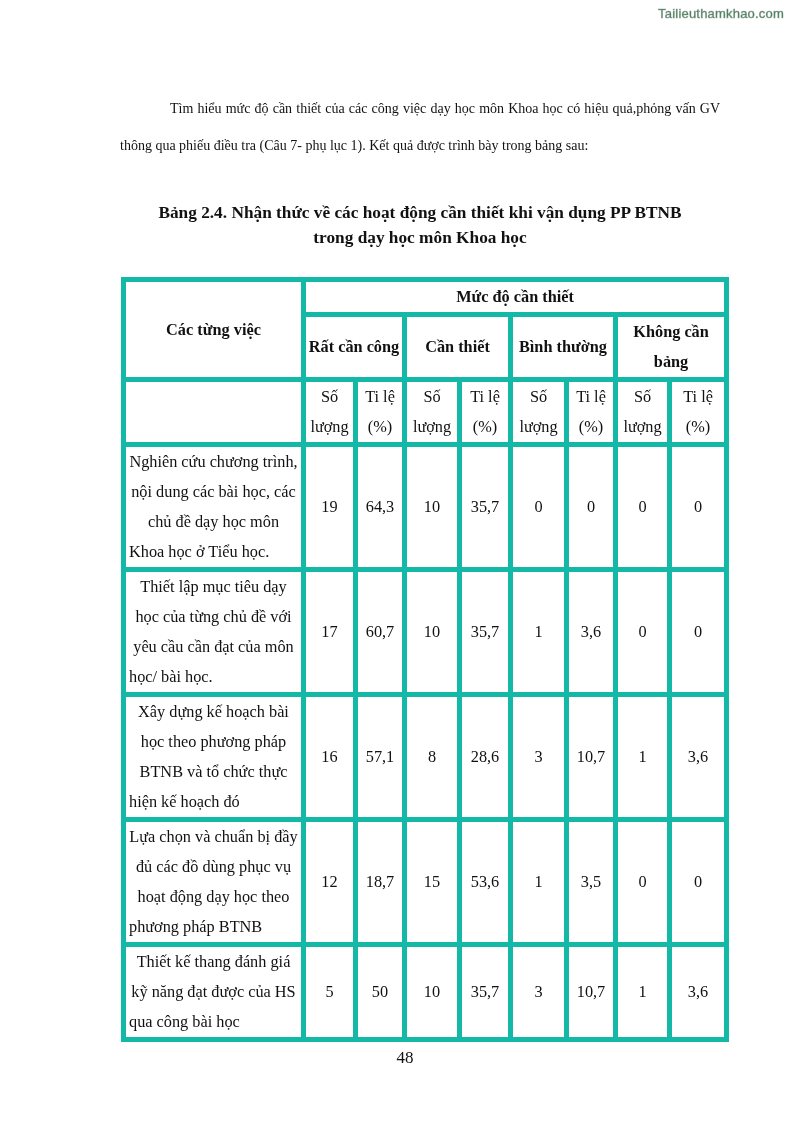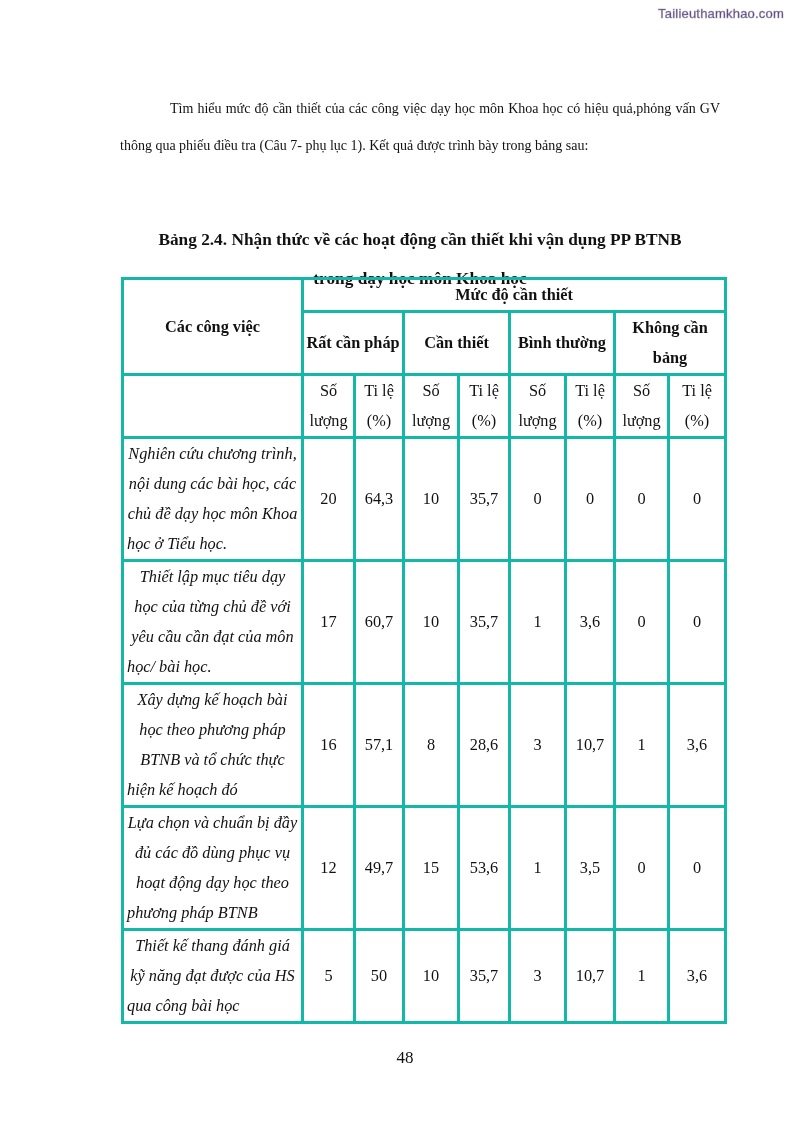--- a/index.html
+++ b/index.html
@@ -3,48 +3,48 @@
 <meta charset="utf-8">
 <style>
   html, body { margin: 0; padding: 0; }
   body {
     width: 794px; height: 1123px; background: #ffffff; position: relative; overflow: hidden;
     font-family: "Liberation Serif", "DejaVu Serif", serif; color: #111;
   }
   .watermark {
     position: absolute; top: 6px; right: 10px;
     font-family: "Liberation Sans", "DejaVu Sans", sans-serif;
-    font-size: 13px; color: #4c1d95;
+    font-size: 13px; color: #15803d;
     -webkit-text-stroke: 0.5px #9a9a9a;
     letter-spacing: 0.2px;
   }
   .para {
     position: absolute; left: 120px; top: 90px; width: 600px;
     font-size: 14px; line-height: 37px; text-align: justify; text-align-last: left;
   }
   .para .indent { display: inline-block; width: 50px; }
   .caption {
     position: absolute; left: 100px; width: 640px; text-align: center;
-    font-weight: bold; font-size: 17.3px; margin-top: 27px;
+    font-weight: bold; font-size: 17.3px;
   }
   .cap1 { top: 203px; }
-  .cap2 { top: 242px; text-align: center; }
+  .cap2 { top: 228px; text-align: center; }
   table.data {
     position: absolute; left: 121px; top: 277px;
     border-collapse: collapse; table-layout: fixed;
     width: 603px; font-size: 16.3px;
   }
   table.data td, table.data th {
-    border: 3px solid #14b8a6; padding: 0; vertical-align: middle; text-align: center;
+    border: 5px solid #14b8a6; padding: 0; vertical-align: middle; text-align: center;
     font-weight: normal; line-height: 30px;
   }
   table.data th.b { font-weight: bold; }
   .task {
     text-align: left; text-align-last: left;
-    padding: 0 3px 0 3px !important; line-height: 30px !important; font-style: italic;
+    padding: 0 3px 0 3px !important; line-height: 30px !important;
   }
   .page-num {
     position: absolute; top: 1048px; left: 8px; width: 794px; text-align: center; font-size: 17px;
   }
 </style>
 </head>
 <body>
 
 <div class="watermark">Tailieuthamkhao.com</div>
 
@@ -60,45 +60,45 @@
       <col style="width:49px">
     <col style="width:55px">
       <col style="width:51px">
     <col style="width:56px">
       <col style="width:49px">
     <col style="width:54px">
       <col style="width:57px">
   </colgroup>
   <thead>
     <tr style="height:31px">
-      <th class="b" rowspan="2">Các công việc</th>
+      <th class="b" rowspan="2">Các từng việc</th>
       <th class="b" colspan="8">Mức độ cần thiết</th>
     </tr>
     <tr style="height:59px">
-      <th class="b" colspan="2">Rất cần pháp</th>
+      <th class="b" colspan="2">Rất cần công</th>
       <th class="b" colspan="2">Cần thiết</th>
       <th class="b" colspan="2">Bình thường</th>
       <th class="b" colspan="2" style="padding:0 14px">Không cần bảng</th>
     </tr>
     <tr style="height:62px">
       <th style="border-top:none"></th>
       <th>Số lượng</th>
       <th>Ti lệ (%)</th>
       <th>Số lượng</th>
       <th>Ti lệ (%)</th>
       <th>Số lượng</th>
       <th>Ti lệ (%)</th>
       <th>Số lượng</th>
       <th>Ti lệ (%)</th>
     </tr>
   </thead>
   <tbody>
     <tr style="height:116px">
       <td class="task">Nghiên cứu chương trình, nội dung các bài học, các chủ đề dạy học môn Khoa học ở Tiểu học.</td>
-      <td>20</td>
+      <td>19</td>
       <td>64,3</td>
       <td>10</td>
       <td>35,7</td>
       <td>0</td>
       <td>0</td>
       <td>0</td>
       <td>0</td>
     </tr>
     <tr style="height:120px">
       <td class="task">Thiết lập mục tiêu dạy học của từng chủ đề với yêu cầu cần đạt của môn học/ bài học.</td>
@@ -118,21 +118,21 @@
       <td>8</td>
       <td>28,6</td>
       <td>3</td>
       <td>10,7</td>
       <td>1</td>
       <td>3,6</td>
     </tr>
     <tr style="height:101px">
       <td class="task">Lựa chọn và chuẩn bị đầy đủ các đồ dùng phục vụ hoạt động dạy học theo phương pháp BTNB</td>
       <td>12</td>
-      <td>49,7</td>
+      <td>18,7</td>
       <td>15</td>
       <td>53,6</td>
       <td>1</td>
       <td>3,5</td>
       <td>0</td>
       <td>0</td>
     </tr>
     <tr style="height:90px">
       <td class="task">Thiết kế thang đánh giá kỹ năng đạt được của HS qua công bài học</td>
       <td>5</td>

